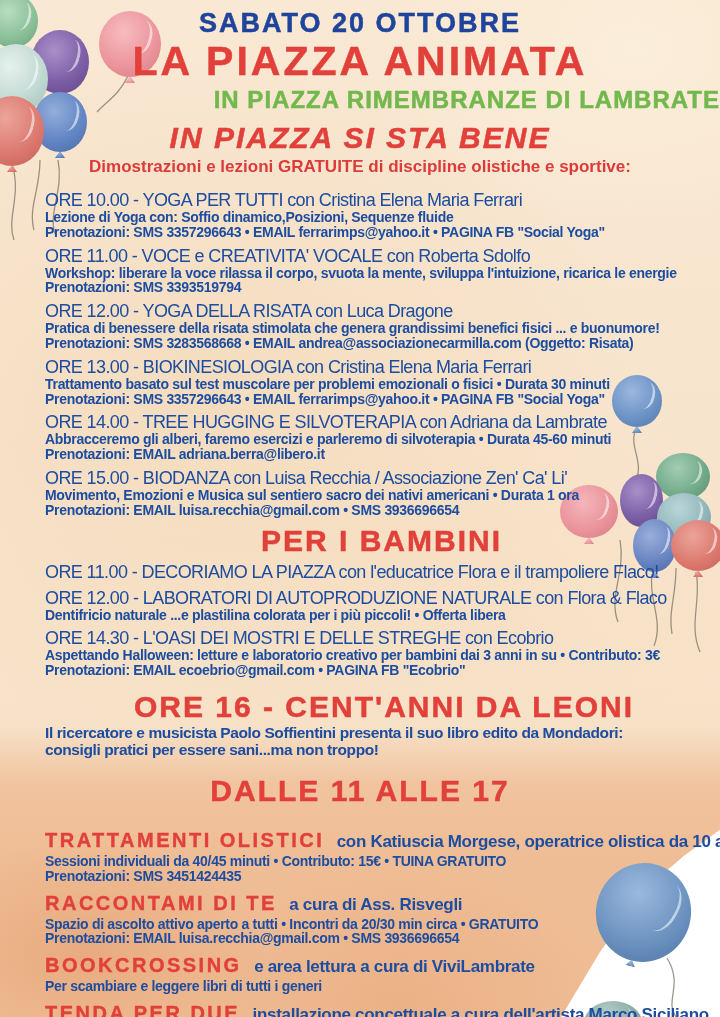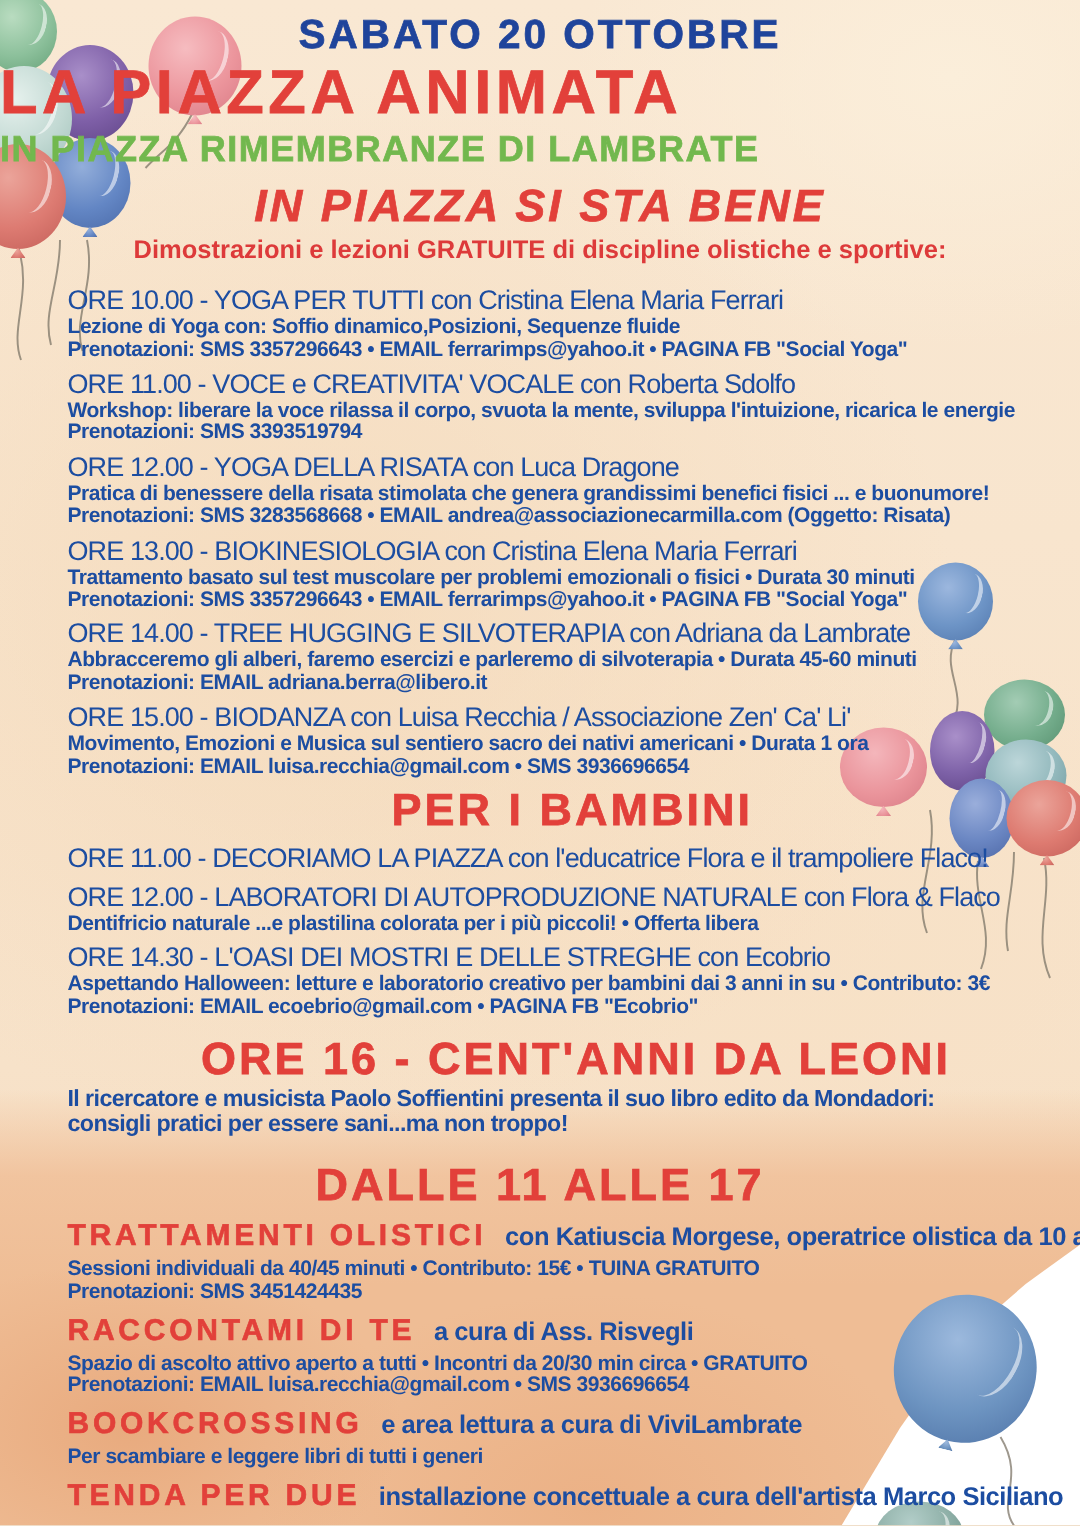--- a/index.html
+++ b/index.html
@@ -39,32 +39,32 @@
   .bl-b3{left:633px;top:519px;width:43px;height:53px;background:radial-gradient(circle at 40% 32%,#9aaedb,#6b87c3 55%,#4e68a6);}
   .bl-r2{left:671px;top:520px;width:54px;height:51px;background:radial-gradient(circle at 40% 32%,#eba49a,#dd7a70 55%,#c25e57);}
   .bl-big{left:596px;top:863px;width:95px;height:99px;transform:rotate(14deg);
           background:radial-gradient(circle at 40% 32%,#9cb9dd,#6d94c1 55%,#4c70a4);}
   .bl-t3{left:584px;top:1001px;width:58px;height:44px;background:radial-gradient(circle at 40% 32%,#b2cdc8,#8fb0a8 55%,#6f948b);}
   .strings{position:absolute;inset:0;pointer-events:none;}
   
   .content{position:absolute;left:0;top:0;width:720px;padding-top:8px;}
   .hand{-webkit-text-stroke:0.5px currentColor;}
   .h-date{font-weight:bold;font-size:27px;line-height:30px;color:#1f449b;letter-spacing:2px;text-align:center;}
-  .h-title{font-weight:bold;font-size:41px;line-height:44px;color:#e2403a;letter-spacing:3px;margin-top:1px;}
-  .h-loc{font-weight:bold;font-size:24px;line-height:28px;color:#72b84e;letter-spacing:1px;text-align:left;margin-top:3px;}
+  .h-title{font-weight:bold;font-size:41px;line-height:44px;color:#e2403a;letter-spacing:3px;text-align:center;margin-top:1px;}
+  .h-loc{font-weight:bold;font-size:24px;line-height:28px;color:#72b84e;letter-spacing:1px;text-align:right;margin-top:3px;}
   .sec-head{font-weight:bold;font-size:30px;line-height:34px;color:#e2403a;letter-spacing:2px;text-align:center;}
   .s1-head{margin-top:7px;font-style:italic;}
   .s1-sub{font-weight:bold;font-size:17px;line-height:22px;color:#dd3a3a;text-align:center;margin-top:1px;margin-bottom:12px;white-space:nowrap;}
   .event{margin:0 18px 6px 45px;}
   .ev-title{font-weight:normal;font-size:18px;line-height:20px;color:#1c4da1;letter-spacing:-0.6px;white-space:nowrap;}
   .ev-line{font-weight:600;font-size:14px;line-height:14.8px;color:#1c4da1;letter-spacing:-0.3px;white-space:nowrap;}
   .s2-head{margin-top:4px;margin-bottom:4px;padding-left:43px;}
   .s3-head{margin-top:12px;padding-left:48px;}
   .s3-line{font-weight:bold;font-size:15.5px;line-height:17.5px;color:#1c4da1;letter-spacing:-0.4px;margin-left:45px;white-space:nowrap;}
-  .s4-head{margin-top:15px;margin-bottom:4px;}
+  .s4-head{margin-top:15px;margin-bottom:20px;}
   .s4-item{margin:0 18px 7px 45px;}
   .s4-toprow{line-height:24px;white-space:nowrap;}
   .s4-label{font-weight:bold;font-size:20px;color:#e2403a;letter-spacing:2.5px;margin-right:8px;-webkit-text-stroke:0.4px currentColor;}
   .s4-rest{font-weight:600;font-size:17px;color:#1c4da1;letter-spacing:-0.3px;}
   .ev-line-lg{font-weight:bold;font-size:15.5px;line-height:16px;}
 </style>
 </head>
 <body>
 
 <div class="page">

